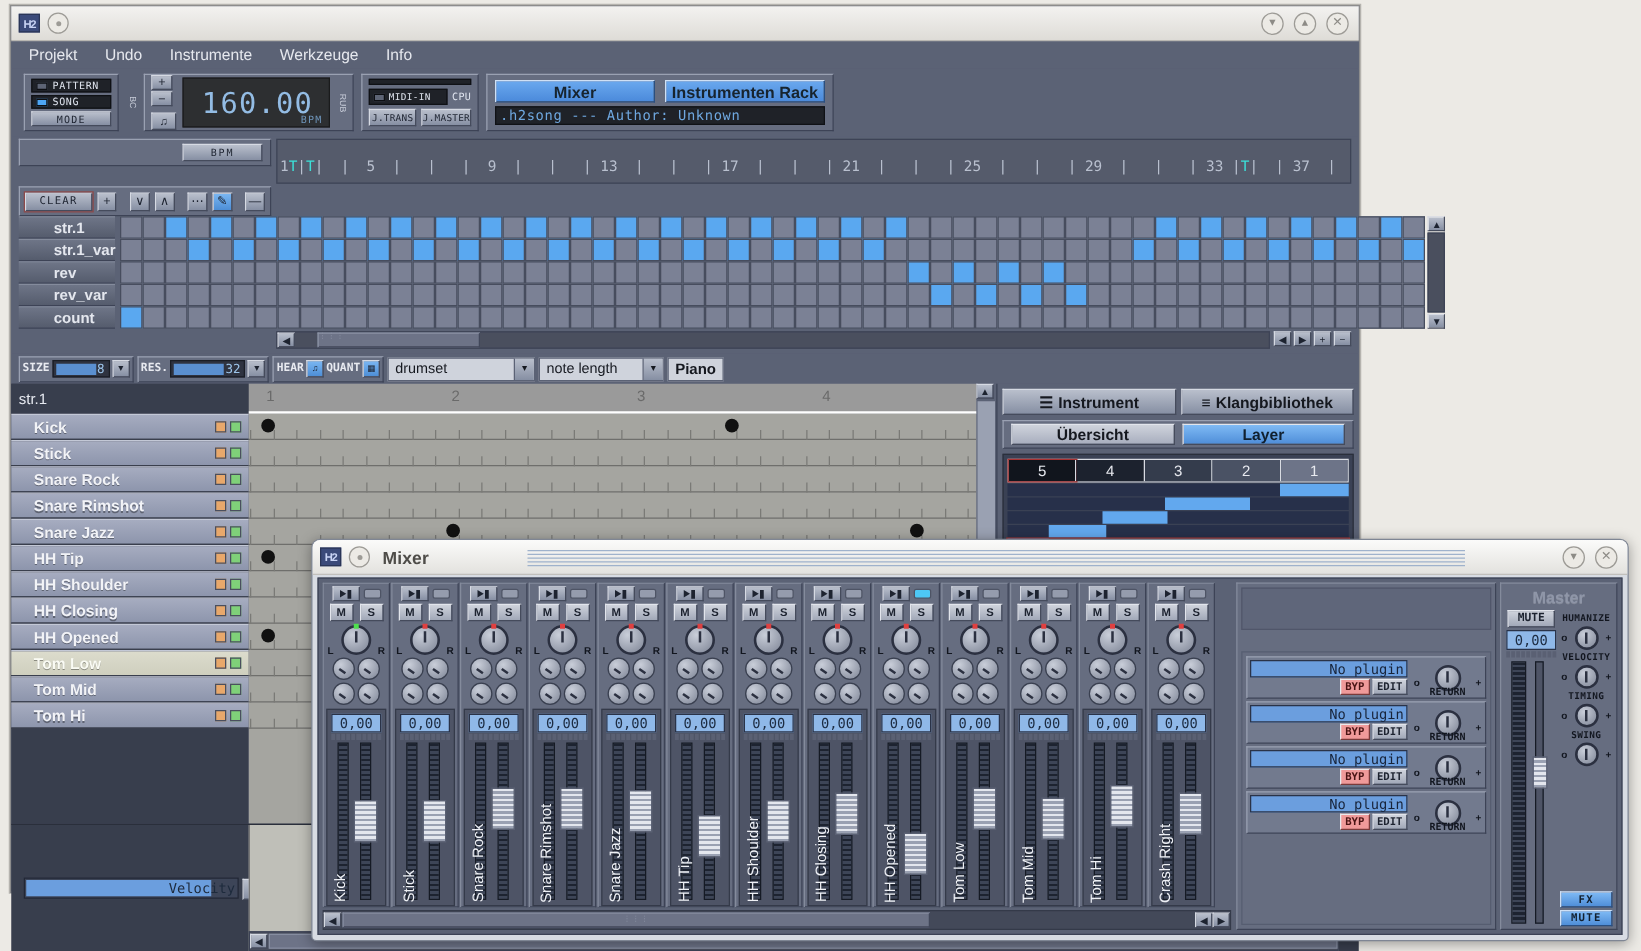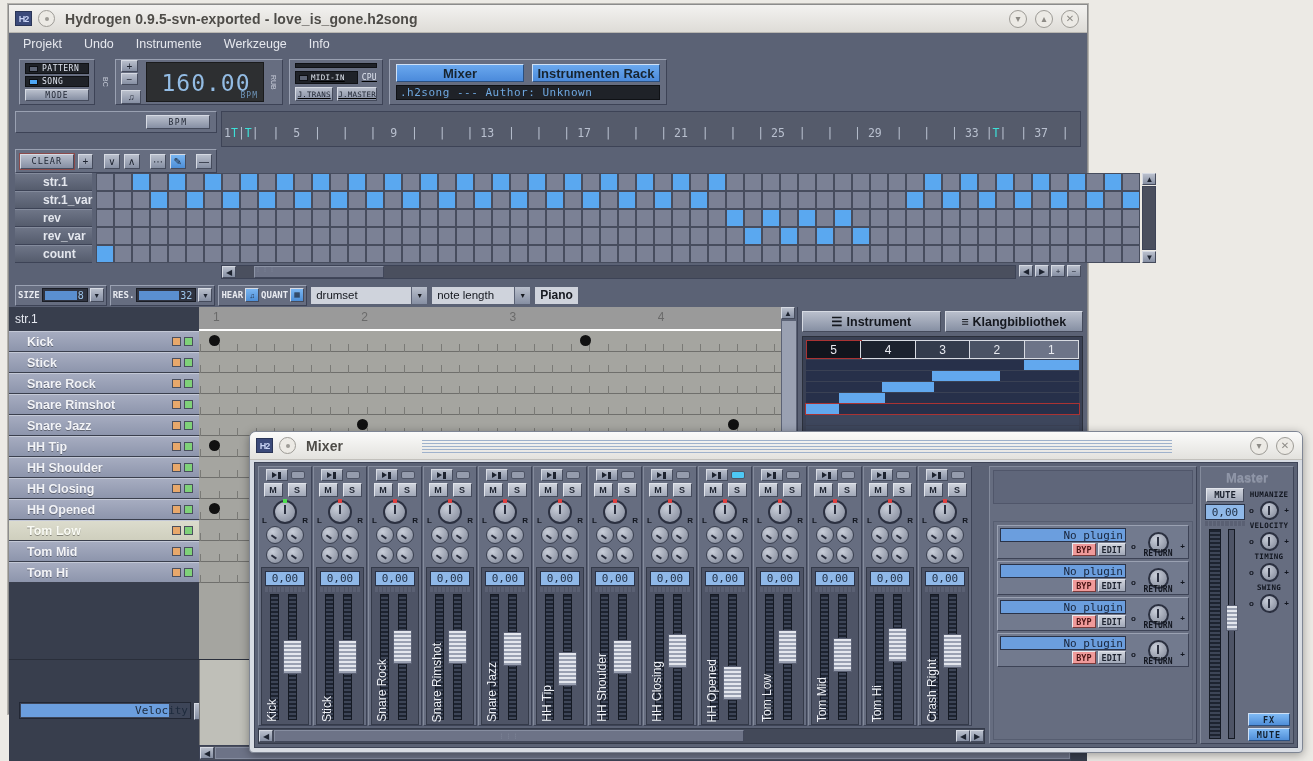--- a/index.html
+++ b/index.html
@@ -95,21 +95,21 @@
     font-size:8px;color:#1d2330;display:flex;align-items:center;justify-content:center;
     font-family:"DejaVu Sans Mono",monospace;letter-spacing:1px;
   }
   .bpm-lcd{width:118px;height:40px;position:relative;}
   .bpm-num{font-size:23px;color:#93bce4;letter-spacing:1px;padding:2px 6px 0 8px;text-align:center;}
   .bpm-lab{position:absolute;right:5px;bottom:1px;font-size:8px;color:#6f96bb;letter-spacing:1px;}
   .plusminus{display:flex;flex-direction:column;gap:1px;}
   .pm{width:17px;height:12px;font-size:10px;}
   .spk{width:20px;height:14px;font-size:9px;}
   .vert-label{writing-mode:vertical-rl;font-size:7px;color:#c7ccd8;letter-spacing:0px;line-height:8px;}
-  .cpu-panel{flex-direction:column;gap:3px;width:94px;align-items:stretch;text-decoration:underline;}
+  .cpu-panel{flex-direction:column;gap:3px;width:94px;align-items:stretch;}
   .cpu-bar{height:8px;background:#1f2228;border:1px solid #0f1115;}
   .cpu-row{display:flex;gap:4px;align-items:center;}
   .midi-in{
     flex:1;height:13px;background:#1f2228;border:1px solid #0f1115;
     display:flex;align-items:center;gap:3px;padding-left:3px;
     font-size:7.5px;color:#dfe4ee;font-family:"DejaVu Sans Mono",monospace;letter-spacing:0.3px;
   }
   .cpu-txt{font-size:8px;color:#dfe4ee;font-family:"DejaVu Sans Mono",monospace;letter-spacing:0.3px;}
   .jbtn{flex:1;height:14px;font-size:7.5px;font-family:"DejaVu Sans Mono",monospace;letter-spacing:0.2px;}
   .right-panel{flex-direction:column;gap:3px;width:278px;align-items:stretch;padding:4px 6px;}
@@ -450,21 +450,20 @@
     font-family:"DejaVu Sans Mono",monospace;letter-spacing:1px;margin-top:2px;}
 </style>
 </head>
 <body>
 
 <div id="main-window">
 
   <div class="titlebar">
     <div class="tb-logo">H2</div>
     <div class="tb-circle"></div>
-    <div class="tb-title">Hydrogen 0.9.5-svn-exported - love_is_gone.h2song</div>
     <div class="tb-btns">
       <div class="tb-btn">▾</div>
       <div class="tb-btn">▴</div>
       <div class="tb-btn">✕</div>
     </div>
   </div>
 
   <div class="menubar">
     <div class="menu-item">Projekt</div>
     <div class="menu-item">Undo</div>
@@ -1446,20 +1445,24 @@
       <div class="rack-tabs">
         <div class="rtab">
           <span>☰</span>
           <span>Instrument</span>
         </div>
         <div class="rtab">
           <span>≡</span>
           <span>Klangbibliothek</span>
         </div>
       </div>
+      <div class="rack-sub">
+        <div class="stab">Übersicht</div>
+        <div class="stab active">Layer</div>
+      </div>
       <div class="layer-box">
         <div class="layer-hdr" id="layer-headers">
             <div class="lh" style="background: rgb(17, 21, 29); outline: rgb(170, 51, 51) solid 1px;">5</div>
             <div class="lh" style="background: rgb(28, 34, 46);">4</div>
             <div class="lh" style="background: rgb(52, 60, 76);">3</div>
             <div class="lh" style="background: rgb(74, 82, 100);">2</div>
             <div class="lh" style="background: rgb(109, 116, 136);">1</div>
           </div>
         <div id="layer-rows">
             <div class="lrow">

